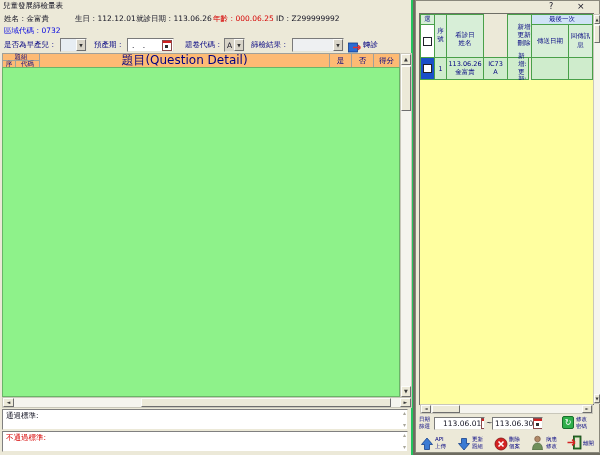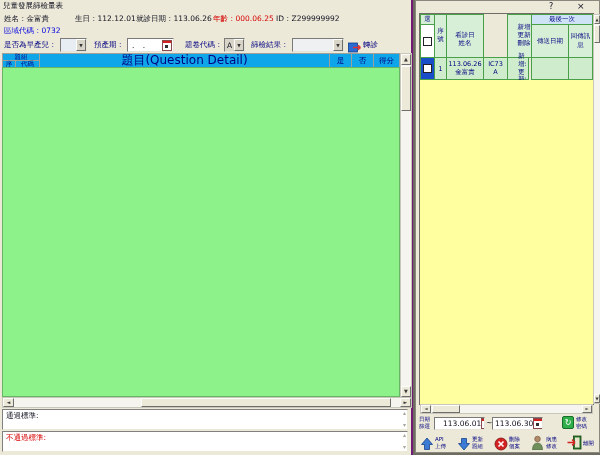--- a/index.html
+++ b/index.html
@@ -5,21 +5,21 @@
   html,body{margin:0;padding:0}
   body{width:600px;height:455px;position:relative;background:#6e6c60;
        font-family:"DejaVu Sans","Liberation Sans",sans-serif;overflow:hidden}
   .abs{position:absolute;box-sizing:border-box}
   .t{position:absolute;white-space:nowrap;line-height:1.15}
   .pre{white-space:pre-line;line-height:1.2}
   .f5{font-size:5.5px}.f6{font-size:6.5px}.f7{font-size:7.5px}.f8{font-size:12px}
   .navy{color:#000080}.red{color:#d60000}.blu{color:#0000e0}.blk{color:#101020}
   .panel{background:#ece9d8}
   .sunken{background:#fff;border:1px solid;border-color:#808080 #ece9d8 #ece9d8 #808080}
-  .hcell{position:absolute;box-sizing:border-box;background:#0ea5e9;border:1px solid #a0a09a;
+  .hcell{position:absolute;box-sizing:border-box;background:#fdba74;border:1px solid #a0a09a;
          color:#000080;display:flex;align-items:center;justify-content:center}
   .vcell{position:absolute;box-sizing:border-box;background:#d7eed7;border:1px solid #49a049;
          color:#000080;display:flex;align-items:center;justify-content:center;text-align:center}
   .rcell{position:absolute;box-sizing:border-box;background:#cfeccc;border:1px solid #49a049;
          color:#000080;display:flex;align-items:center;justify-content:center;text-align:center}
   .track{position:absolute;box-sizing:border-box;background:#f5f4ee;border:1px solid #c9c7ba}
   .sbtn{position:absolute;box-sizing:border-box;background:#ece9d8;border:1px solid;
         border-color:#fdfdfb #6e6e6e #6e6e6e #fdfdfb;color:#3a3a3a;display:flex;
         align-items:center;justify-content:center;font-size:5px;line-height:1}
   .thumb{position:absolute;box-sizing:border-box;background:#ece9d8;border:1px solid;
@@ -33,21 +33,21 @@
   .dp{width:8px;height:9px;background:#fff;border:1px solid #8a4a4a;margin-left:auto;margin-right:1px;
       position:relative;flex:0 0 auto}
   .dp::before{content:"";position:absolute;left:0;top:0;right:0;height:2px;background:#d02020}
   .dp::after{content:"";position:absolute;left:2px;top:4px;width:3px;height:3px;background:#303030}
   .pwicon{background:#2fae4a;border:1px solid #176e2b;border-radius:2px;color:#fff;
           display:flex;align-items:center;justify-content:center;font-size:8px}
 </style>
 </head>
 <body>
 
-<div class="abs panel" style="left:0;top:0;width:413px;height:455px;border-right:2px solid #701a75">
+<div class="abs panel" style="left:0;top:0;width:413px;height:455px;border-right:2px solid #22c55e">
 
   <div class="t f7 blk" style="left:3px;top:2px">兒童發展篩檢量表</div>
 
   <div class="t f7 blk" style="left:4px;top:15px"><span>姓名：</span><span>金富貴</span></div>
   <div class="t f7 blk" style="left:75px;top:15px"><span>生日：</span><span>112.12.01</span></div>
   <div class="t f7 blk" style="left:136px;top:15px"><span>就診日期：</span><span>113.06.26</span></div>
   <div class="t f7 red" style="left:213px;top:15px"><span>年齡：</span><span>000.06.25</span></div>
   <div class="t f7 blk" style="left:276px;top:15px"><span>ID：</span><span>Z299999992</span></div>
 
   <div class="t f7 blu" style="left:4px;top:27px"><span>區域代碼：</span><span>0732</span></div>

